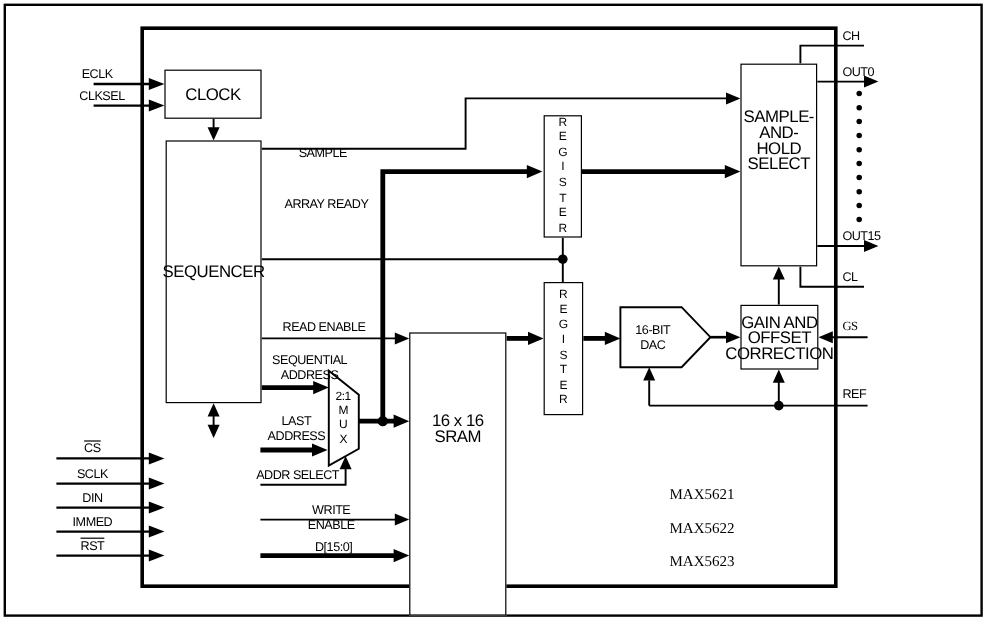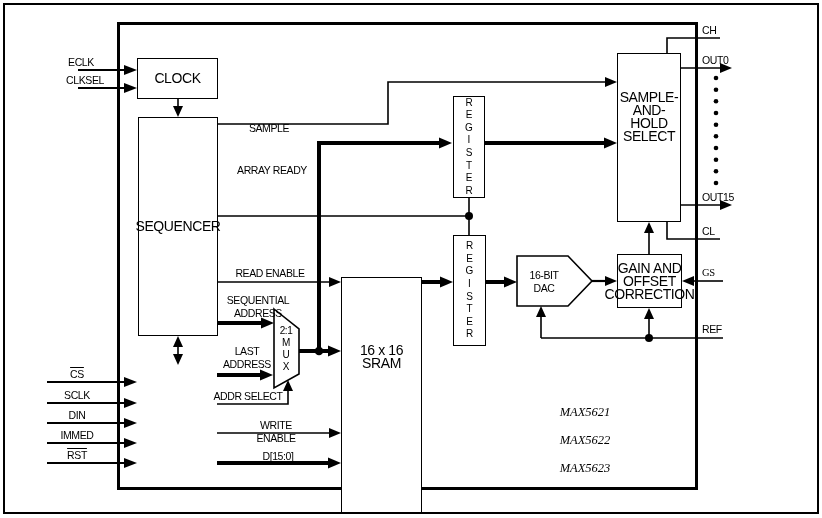--- a/index.html
+++ b/index.html
@@ -15,21 +15,21 @@
        font-size:14px;line-height:13px;letter-spacing:-0.4px;white-space:pre-line;z-index:2;}
   .blk.topalign{align-items:flex-start;}
   .reg{font-size:10px;line-height:12.6px;letter-spacing:0;}
   .lbl{position:absolute;font-size:10.5px;line-height:13px;letter-spacing:-0.4px;
        white-space:pre-line;z-index:3;}
   .ctr{text-align:center;}
   .rt{text-align:center;}
   .ov{text-decoration:overline;}
   .shape-label{position:absolute;display:flex;align-items:center;justify-content:center;
        text-align:center;white-space:pre-line;z-index:3;}
-  .partnums{position:absolute;font-family:"Liberation Serif",serif;font-style:italic;
+  .partnums{position:absolute;font-family:"Liberation Serif",serif;
        font-size:12.5px;line-height:14px;text-align:center;white-space:pre-line;z-index:3;}
 </style>
 </head>
 <body>
 
 <div id="stage">
 
   <div id="outer-frame"></div>
   <div id="main-box"></div>
 

